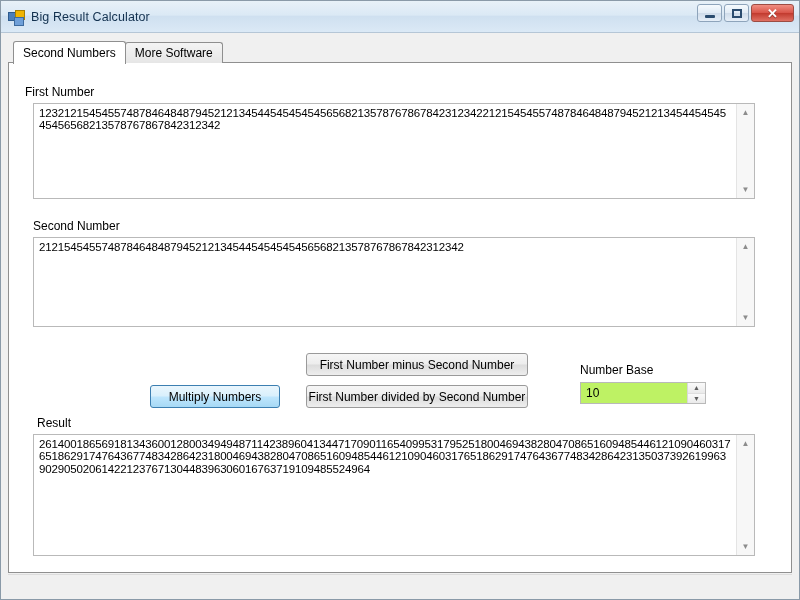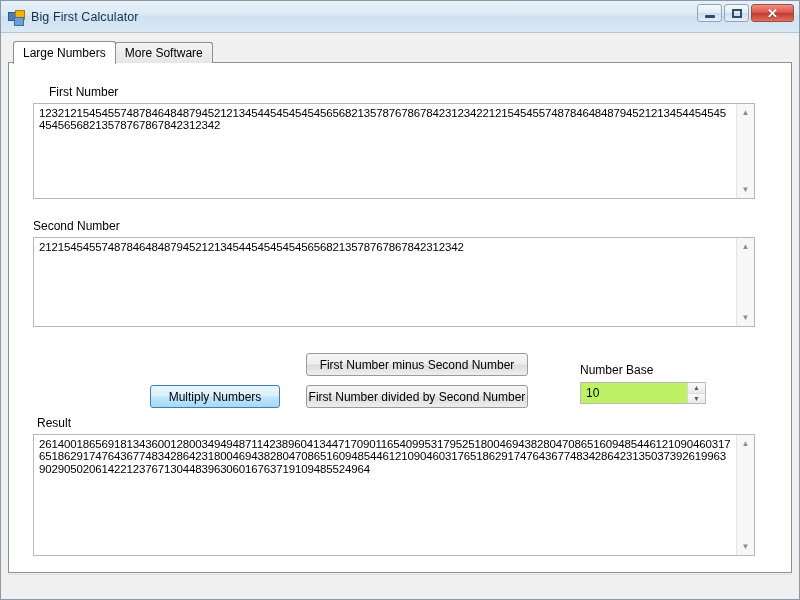--- a/index.html
+++ b/index.html
@@ -283,49 +283,49 @@
 <body>
 
 <div class="window">
 
   <div class="titlebar">
     <div class="app-icon">
       <div class="sq1"></div>
       <div class="sq2"></div>
       <div class="sq3"></div>
     </div>
-    <div class="title-text">Big First Calculator</div>
+    <div class="title-text">Big Result Calculator</div>
 
     <div class="win-buttons">
       <div class="win-btn">
         <div class="glyph-min"></div>
       </div>
       <div class="win-btn">
         <div class="glyph-max"></div>
       </div>
       <div class="win-btn close">
         <div class="glyph-close">✕</div>
       </div>
     </div>
   </div>
 
   <div class="client">
 
     <div class="tabstrip">
       <div class="tab active">
-        <span>Large Numbers</span>
+        <span>Second Numbers</span>
       </div>
       <div class="tab inactive">
         <span>More Software</span>
       </div>
     </div>
 
     <div class="tabpage">
 
-      <div class="field-label" style="left:40px; top:22px;">First Number</div>
+      <div class="field-label" style="left:16px; top:22px;">First Number</div>
       <div class="textbox" style="left:24px; top:40px; width:722px; height:96px;">
         <div class="content">1232121545455748784648487945212134544545454545656821357876786784231234221215454557487846484879452121345445454545456568213578767867842312342</div>
         <div class="vscroll">
           <div class="arrow up">▲</div>
           <div class="arrow down">▼</div>
         </div>
       </div>
 
       <div class="field-label" style="left:24px; top:156px;">Second Number</div>
       <div class="textbox" style="left:24px; top:174px; width:722px; height:90px;">

